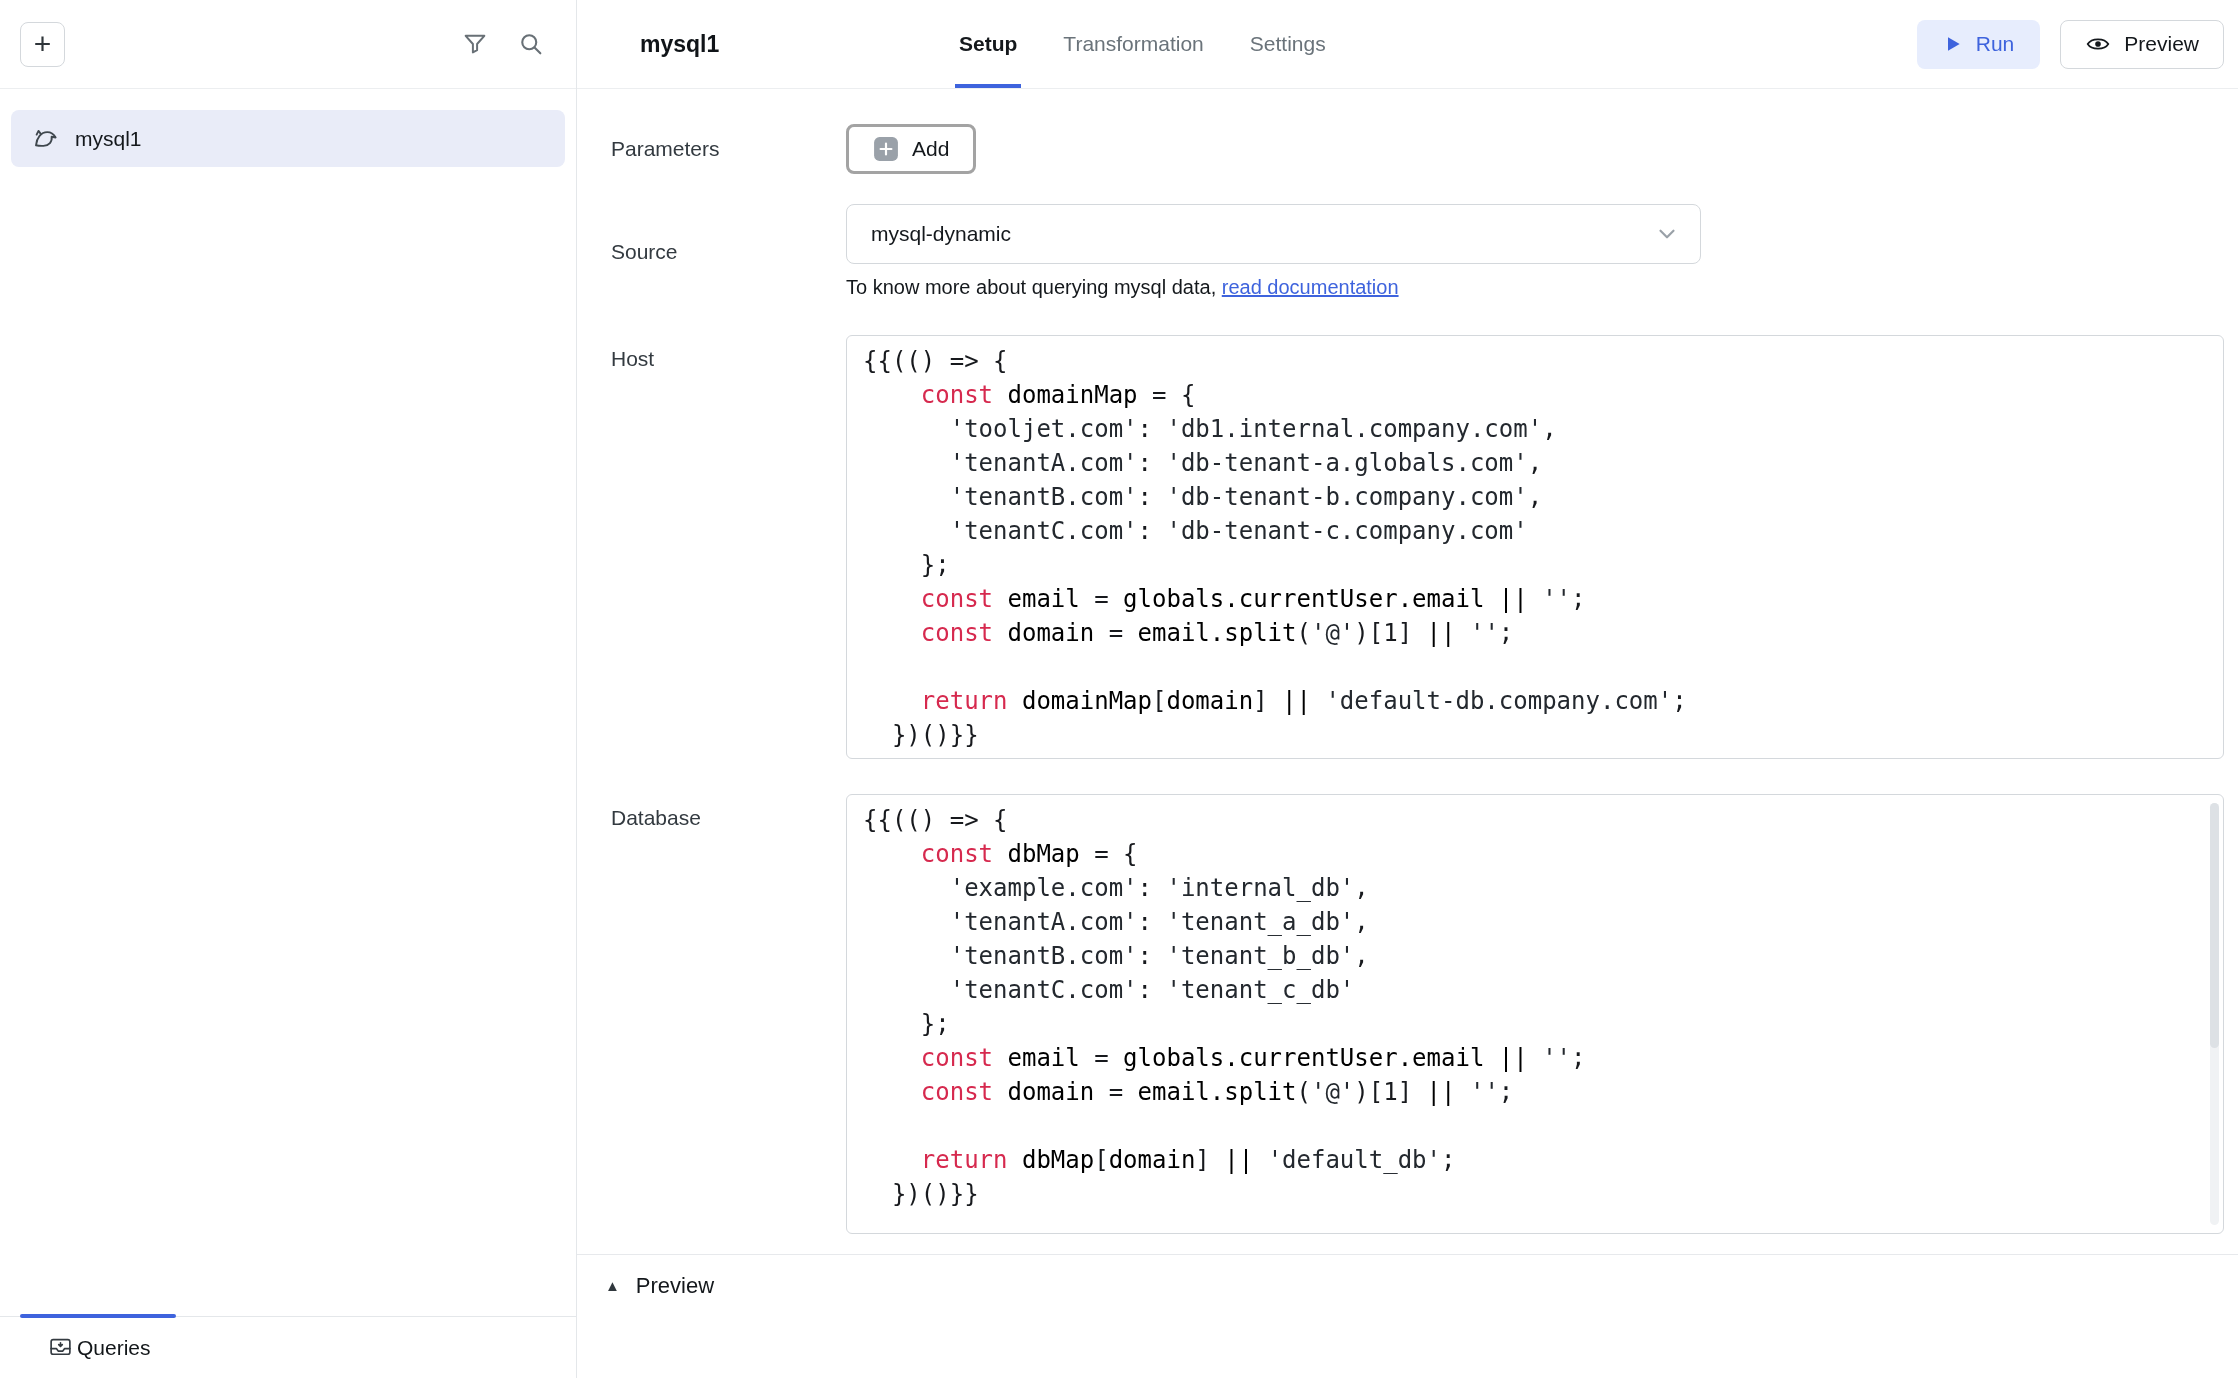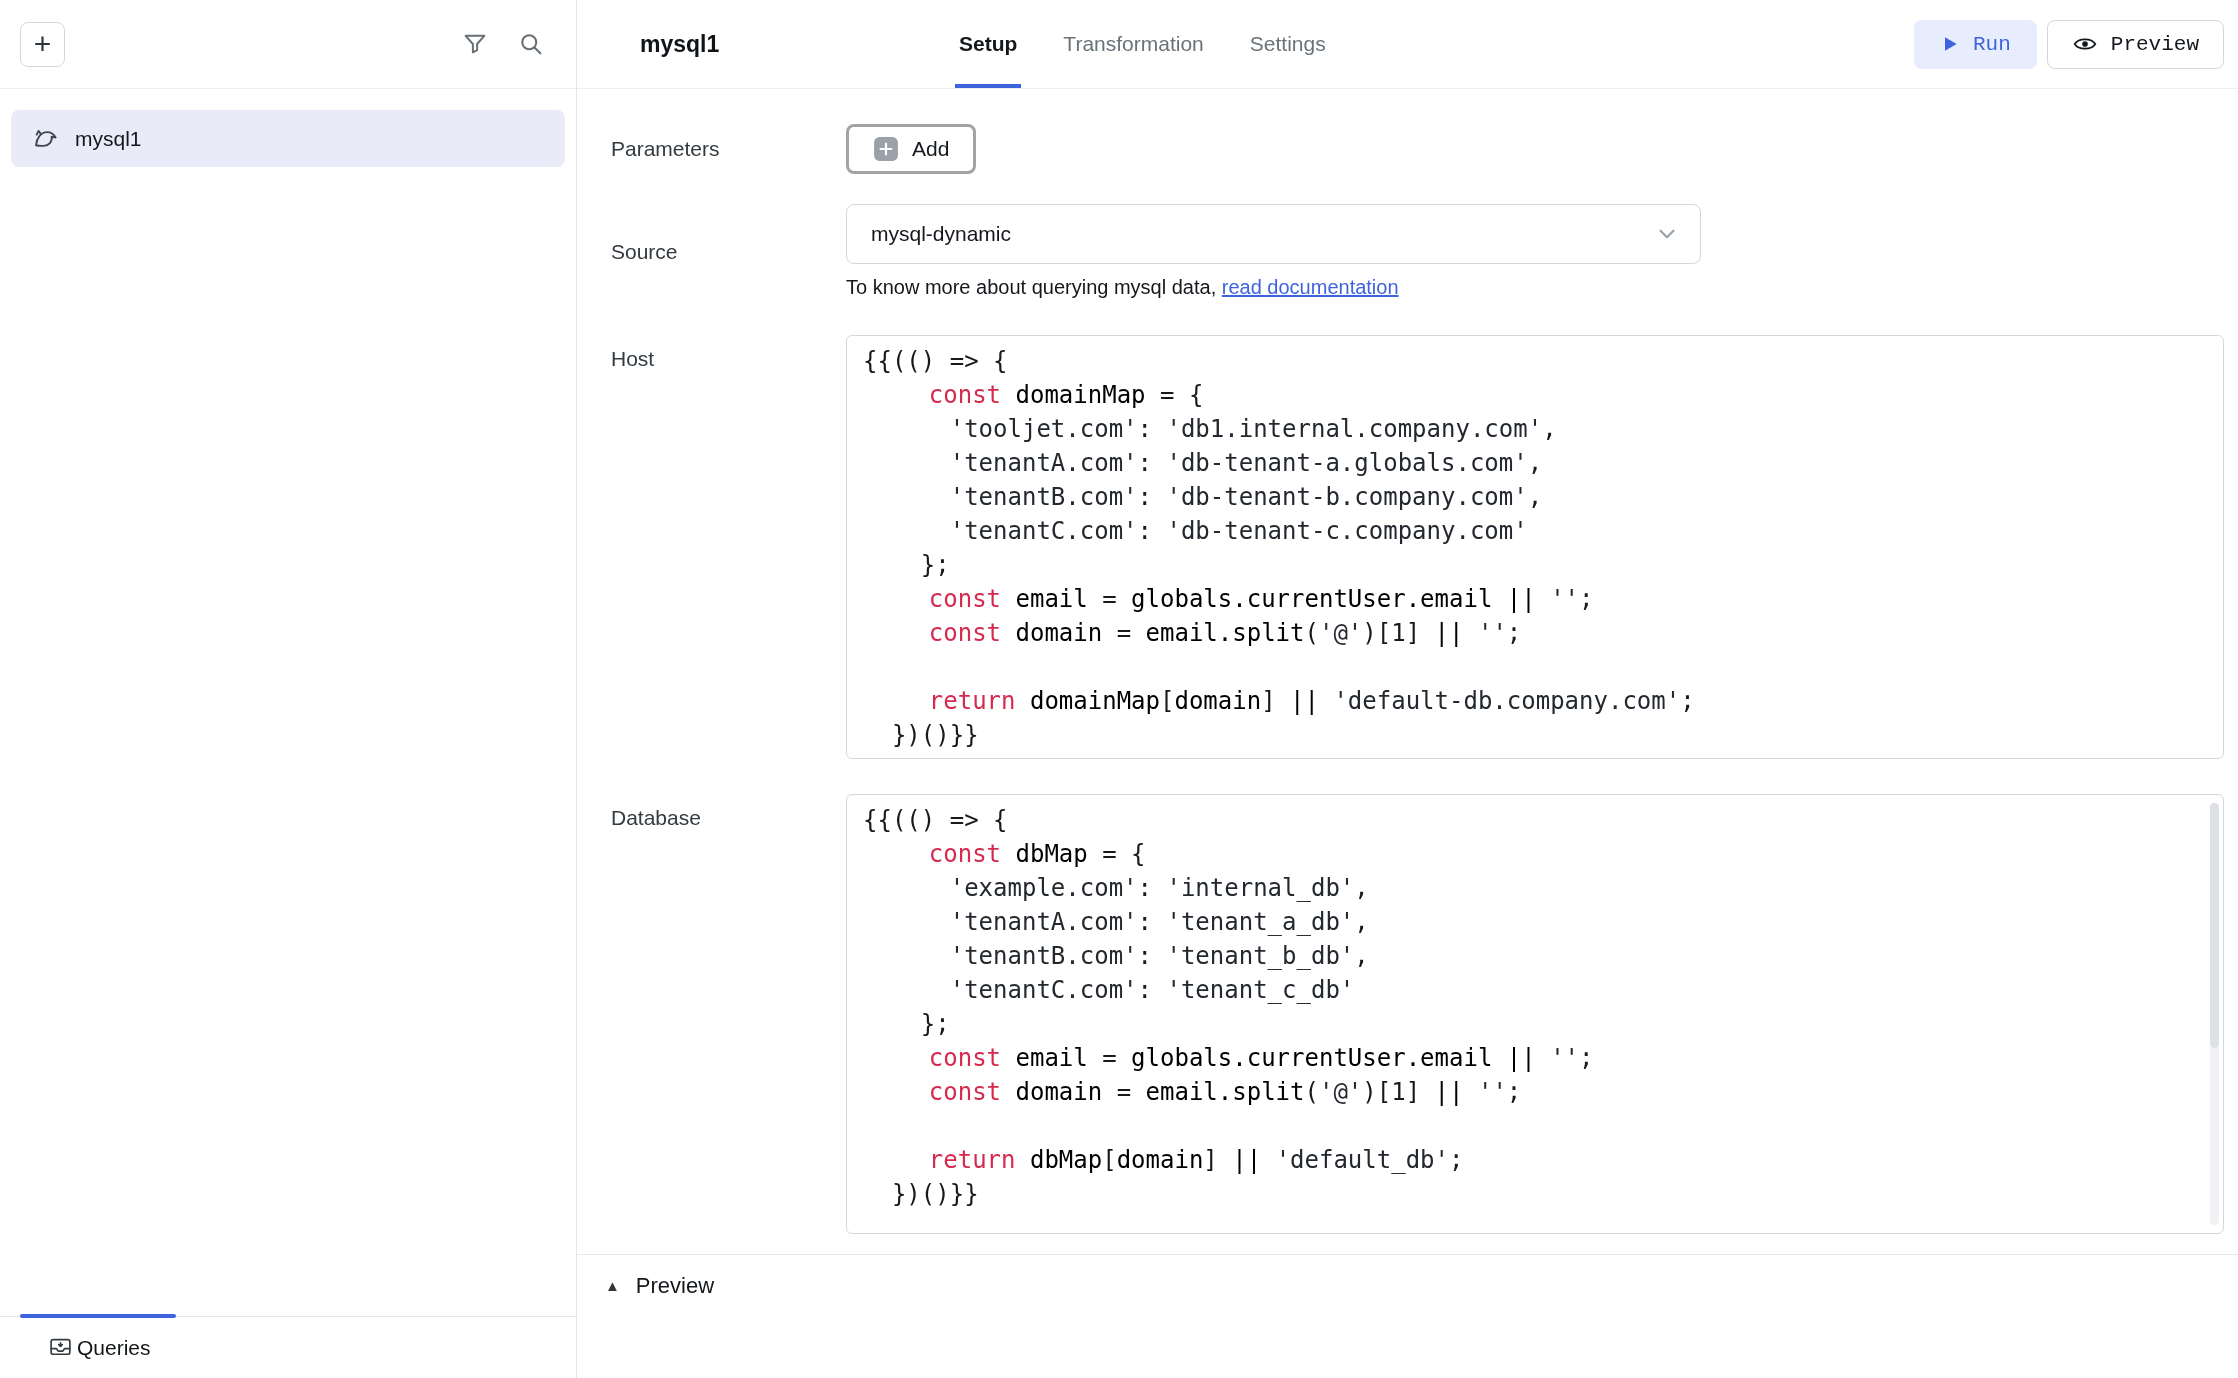--- a/index.html
+++ b/index.html
@@ -19,40 +19,40 @@
   .sb-bottom .indicator { position:absolute; top:-3px; left:20px; width:156px; height:4px; background:#3E63DD; border-radius:2px; }
   .sb-bottom .label { font-size:21px; font-weight:500; color:#121619; }
 
   
   .main { flex:1; display:flex; flex-direction:column; background:#fff; min-width:0; }
   .main-header { height:89px; flex:0 0 89px; border-bottom:1px solid #eceef0; display:flex; align-items:center; padding:0 14px 0 63px; position:relative; }
   .query-title { font-size:23px; font-weight:600; color:#101418; }
   .tabs { position:absolute; left:378px; top:0; height:100%; display:flex; gap:38px; }
   .tab { display:flex; align-items:center; font-size:21px; color:#6a737a; border-bottom:4px solid transparent; padding:4px 4px 0 4px; cursor:pointer; }
   .tab.active { color:#14181c; font-weight:600; border-bottom-color:#3E63DD; }
-  .header-actions { margin-left:auto; display:flex; gap:10px;font-family:Liberation Mono, monospace; }
+  .header-actions { margin-left:auto; display:flex; gap:20px; }
   .run-btn { height:49px; padding:0 26px; background:#e7edfd; border:none; border-radius:8px; color:#3E63DD; font-size:21px; font-weight:500; display:flex; align-items:center; gap:13px; cursor:pointer; font-family:inherit; }
   .preview-btn { height:49px; padding:0 24px; background:#fff; border:1px solid #d4d8dc; border-radius:8px; color:#14181c; font-size:21px; font-weight:500; display:flex; align-items:center; gap:13px; cursor:pointer; font-family:inherit; }
 
   
   .form-area { flex:0 0 1165px; padding:35px 14px 0 34px; overflow:hidden; }
   .form-row { display:flex; }
   .form-row.center { align-items:center; }
   .form-row.top .form-label { padding-top:12px; }
   .form-label { width:235px; flex:0 0 235px; font-size:21px; color:#333a40; }
   .add-param-btn { height:50px; padding:0 24px; background:#fff; border:3px solid #a3a3a3; border-radius:8px; font-size:21px; color:#14181c; display:flex; align-items:center; gap:13px; cursor:pointer; font-family:inherit; }
   .select-box { width:855px; height:60px; border:1px solid #d4d8dc; border-radius:8px; background:#fff; display:flex; align-items:center; justify-content:space-between; padding:0 20px 0 24px; font-size:21px; color:#14181c; cursor:pointer; }
   .helper { margin-top:12px; font-size:20px; color:#14181c; }
   .helper a { color:#3E63DD; text-decoration:underline; cursor:pointer; }
 
   .code-box { width:1378px; border:1px solid #d4d8dc; border-radius:6px; background:#fff; padding:8px 0 8px 16px; font-family:"DejaVu Sans Mono", monospace; font-size:24px; line-height:34px; color:#17191d; overflow:hidden; position:relative; cursor:text; }
   .code-box.host { height:424px; }
   .code-box.database { height:440px; }
   .code-line { white-space:pre; }
-  .tk-k { color:#d6294e;margin-left:8px; }
+  .tk-k { color:#d6294e; }
   .tk-v { color:#000000; }
   .tk-s { color:#23282e; }
   .tk-p { color:#17191d; }
   .scroll-track { position:absolute; right:4px; top:8px; bottom:8px; width:9px; background:#f0f2f4; border-radius:5px; }
   .scroll-thumb { position:absolute; right:0; top:0; width:9px; height:58%; background:#dde1e5; border-radius:5px; }
 
   .gap-30 { margin-top:30px; } .gap-36 { margin-top:36px; } .gap-35 { margin-top:35px; }
 
   
   .preview-bar { flex:0 0 62px; border-top:1px solid #e7e9ec; display:flex; align-items:center; gap:16px; padding-left:28px; }

